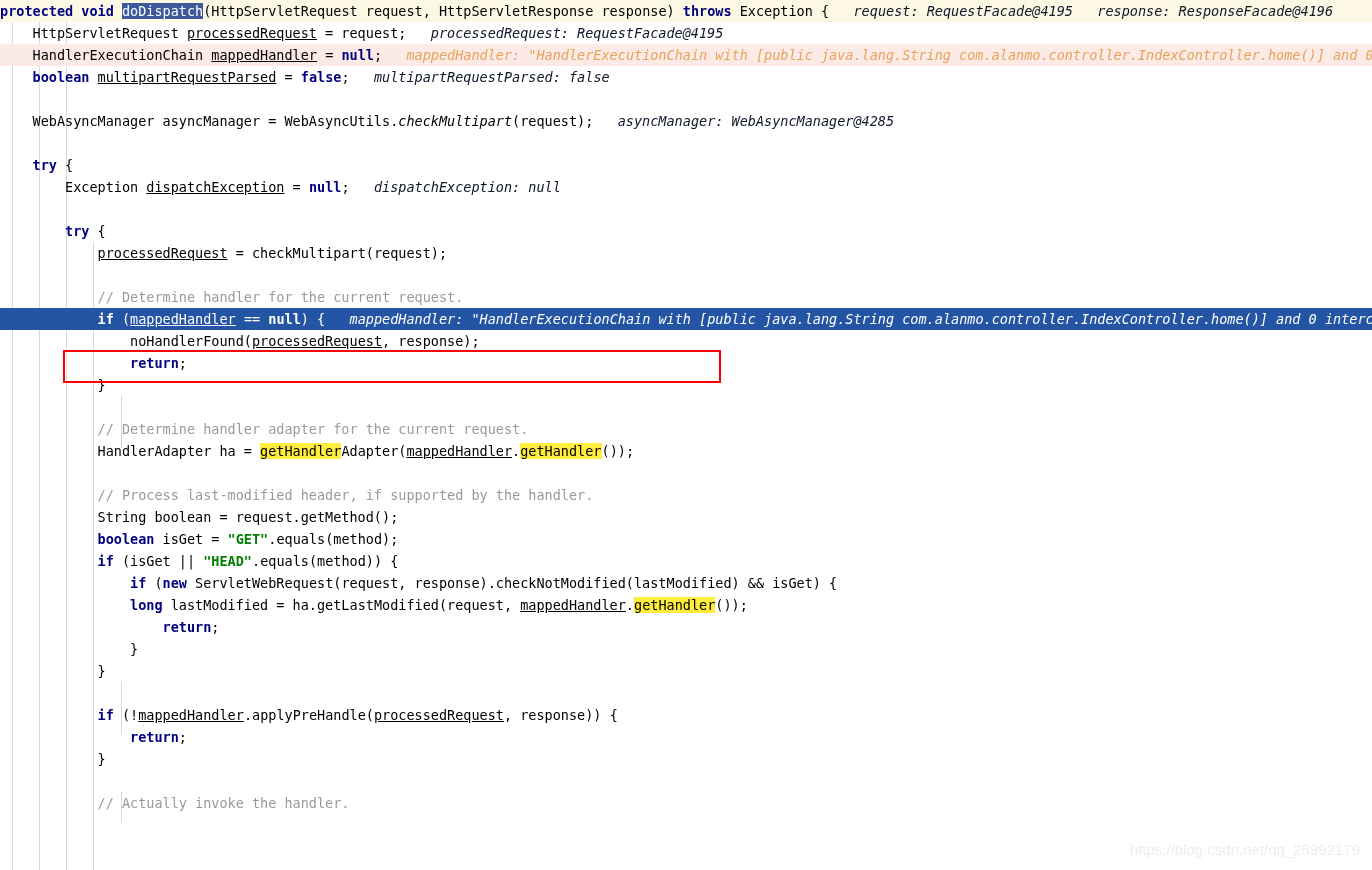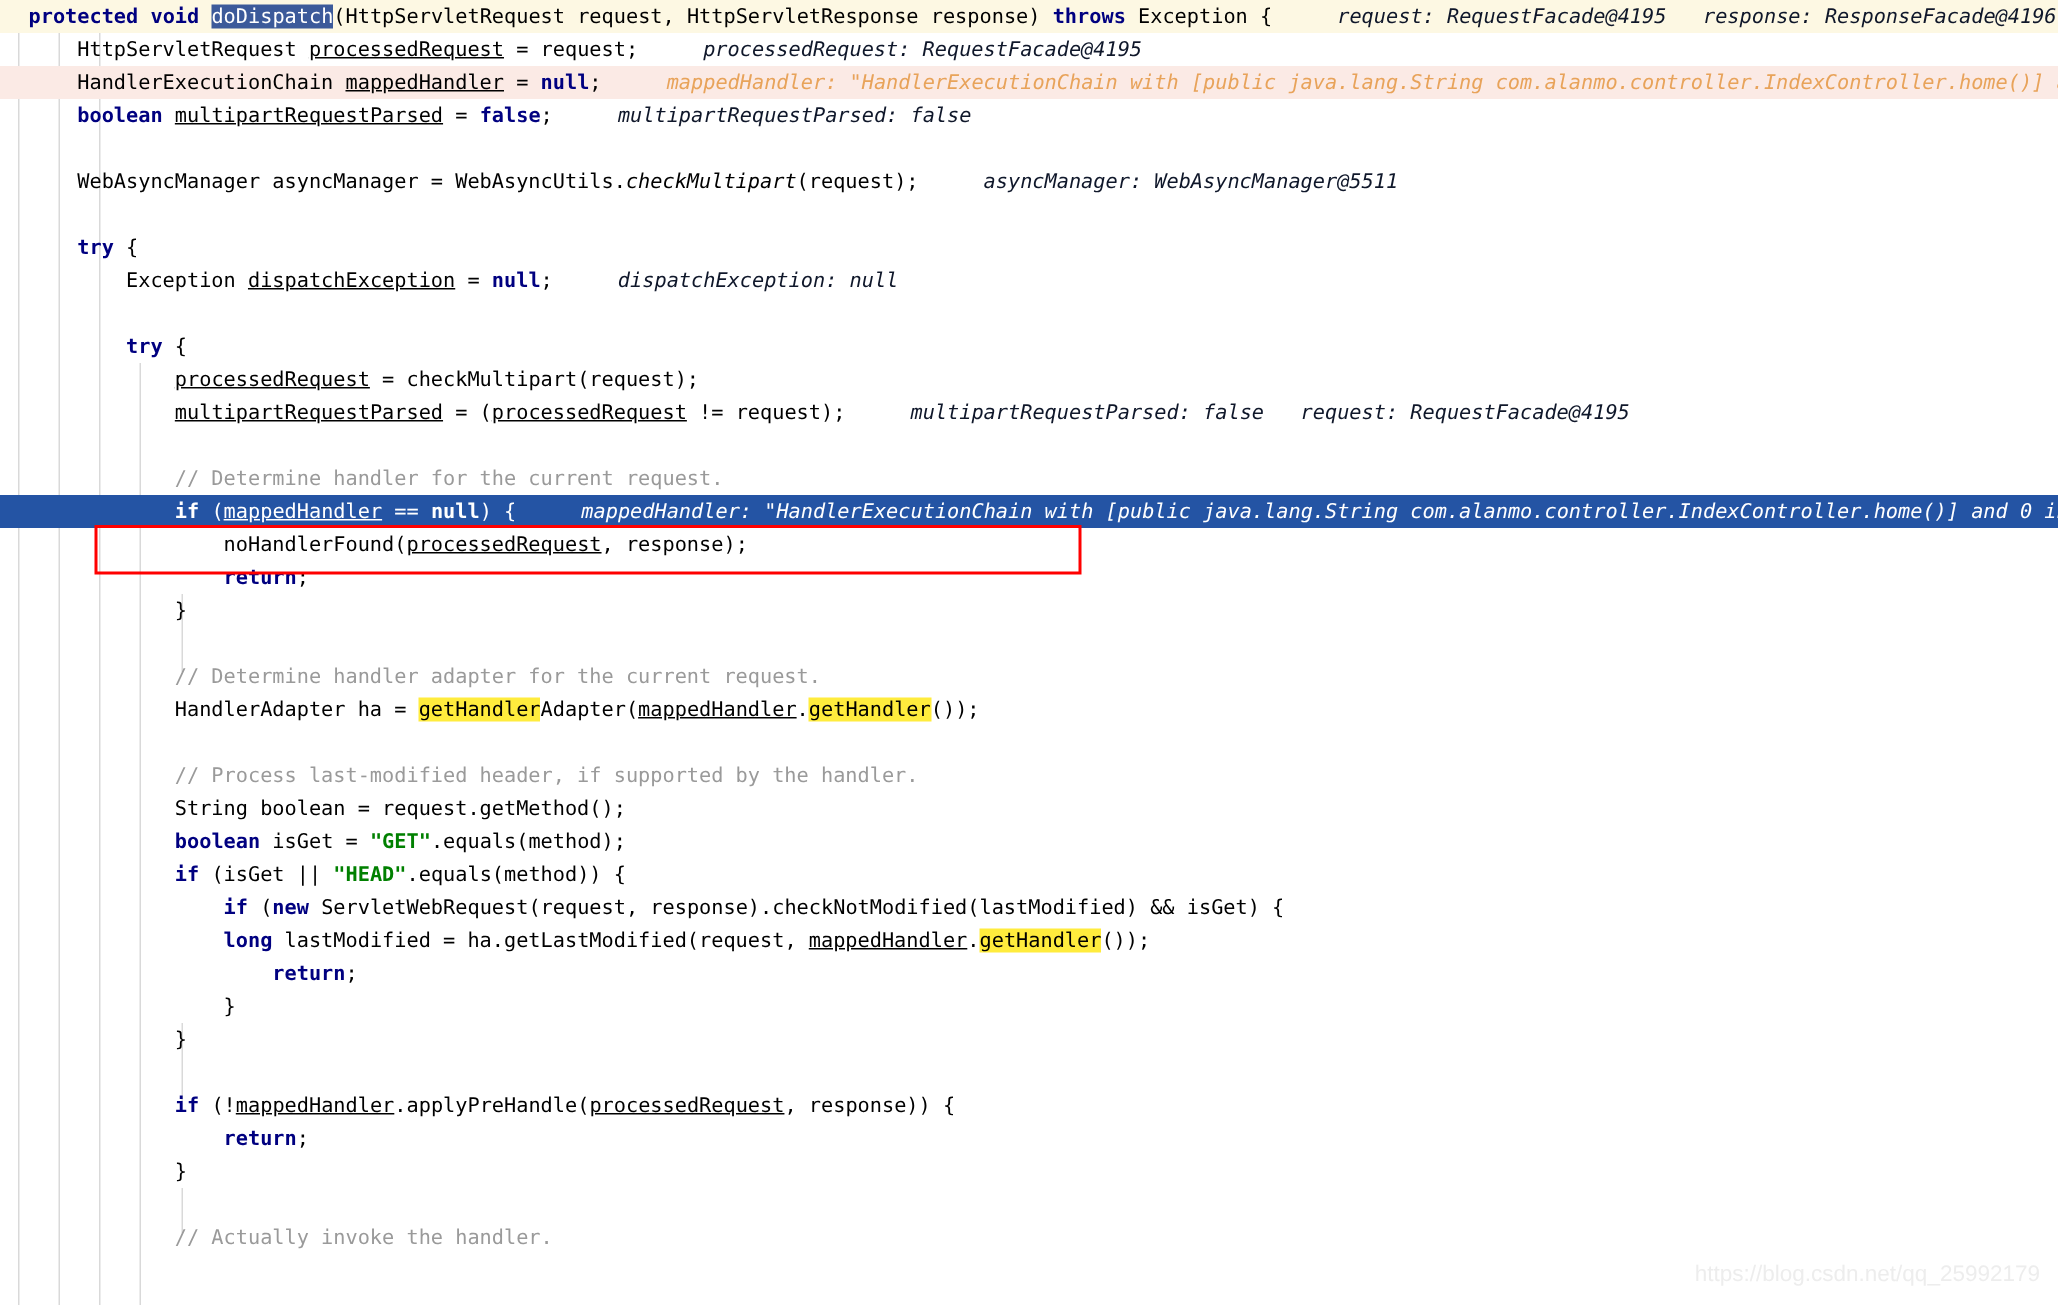--- a/index.html
+++ b/index.html
@@ -43,21 +43,20 @@
     line-height: 22px;
     font-size: 13.5px;
     white-space: pre;
     color: #000000;
     letter-spacing: 0px;
   }
   .line .txt {
     position: relative;
     z-index: 4;
     display: inline;
-    margin-left: 19px;
   }
 
   
   .bg-yellow { background: #fdf8e3; }
   .bg-pink   { background: #fbeae5; }
   .bg-blue   { background: #2454a4; color: #ffffff; }
 
   
   .kw    { color: #000080; font-weight: bold; }
   .str   { color: #008000; font-weight: bold; }
@@ -111,28 +110,27 @@
   <div class="guide" style="left:121px; top:396px; bottom:auto; height:52px;"></div>
   <div class="guide" style="left:121px; top:682px; bottom:auto; height:52px;"></div>
   <div class="guide" style="left:121px; top:792px; bottom:auto; height:30px;"></div>
 
   <div class="code" id="code-lines">
       <div class="line bg-yellow"><span class="txt"><span class="kw">protected</span> <span class="kw">void</span> <span class="sel">doDispatch</span>(HttpServletRequest request, HttpServletResponse response) <span class="kw">throws</span> Exception {</span><span class="txt val">   request: RequestFacade@4195   response: ResponseFacade@4196</span></div>
       <div class="line"><span class="txt">    HttpServletRequest <span class="fld">processedRequest</span> = request;</span><span class="txt val">   processedRequest: RequestFacade@4195</span></div>
       <div class="line bg-pink"><span class="txt">    HandlerExecutionChain <span class="fld">mappedHandler</span> = <span class="kw">null</span>;</span><span class="txt valo">   mappedHandler: "HandlerExecutionChain with [public java.lang.String com.alanmo.controller.IndexController.home()] and 0 interceptors"</span></div>
       <div class="line"><span class="txt">    <span class="kw">boolean</span> <span class="fld">multipartRequestParsed</span> = <span class="kw">false</span>;</span><span class="txt val">   multipartRequestParsed: false</span></div>
       <div class="line"><span class="txt"></span></div>
-      <div class="line"><span class="txt">    WebAsyncManager asyncManager = WebAsyncUtils.<span class="mth">checkMultipart</span>(request);</span><span class="txt val">   asyncManager: WebAsyncManager@5511</span></div>
+      <div class="line"><span class="txt">    WebAsyncManager asyncManager = WebAsyncUtils.<span class="mth">checkMultipart</span>(request);</span><span class="txt val">   asyncManager: WebAsyncManager@4285</span></div>
       <div class="line"><span class="txt"></span></div>
       <div class="line"><span class="txt">    <span class="kw">try</span> {</span></div>
       <div class="line"><span class="txt">        Exception <span class="fld">dispatchException</span> = <span class="kw">null</span>;</span><span class="txt val">   dispatchException: null</span></div>
       <div class="line"><span class="txt"></span></div>
       <div class="line"><span class="txt">        <span class="kw">try</span> {</span></div>
       <div class="line"><span class="txt">            <span class="fld">processedRequest</span> = checkMultipart(request);</span></div>
-      <div class="line"><span class="txt">            <span class="fld">multipartRequestParsed</span> = (<span class="fld">processedRequest</span> != request);</span><span class="txt val">   multipartRequestParsed: false   request: RequestFacade@4195</span></div>
       <div class="line"><span class="txt"></span></div>
       <div class="line"><span class="txt cmt">            // Determine handler for the current request.</span></div>
       <div class="line bg-blue"><span class="txt">            <span class="kw">if</span> (<span class="fld">mappedHandler</span> == <span class="kw">null</span>) {</span><span class="txt valo">   mappedHandler: "HandlerExecutionChain with [public java.lang.String com.alanmo.controller.IndexController.home()] and 0 interceptors"</span></div>
       <div class="line"><span class="txt">                noHandlerFound(<span class="fld">processedRequest</span>, response);</span></div>
       <div class="line"><span class="txt">                <span class="kw">return</span>;</span></div>
       <div class="line"><span class="txt">            }</span></div>
       <div class="line"><span class="txt"></span></div>
       <div class="line"><span class="txt cmt">            // Determine handler adapter for the current request.</span></div>
       <div class="line"><span class="txt">            HandlerAdapter ha = <span class="hl">getHandler</span>Adapter(<span class="fld">mappedHandler</span>.<span class="hl">getHandler</span>());</span></div>
       <div class="line"><span class="txt"></span></div>

